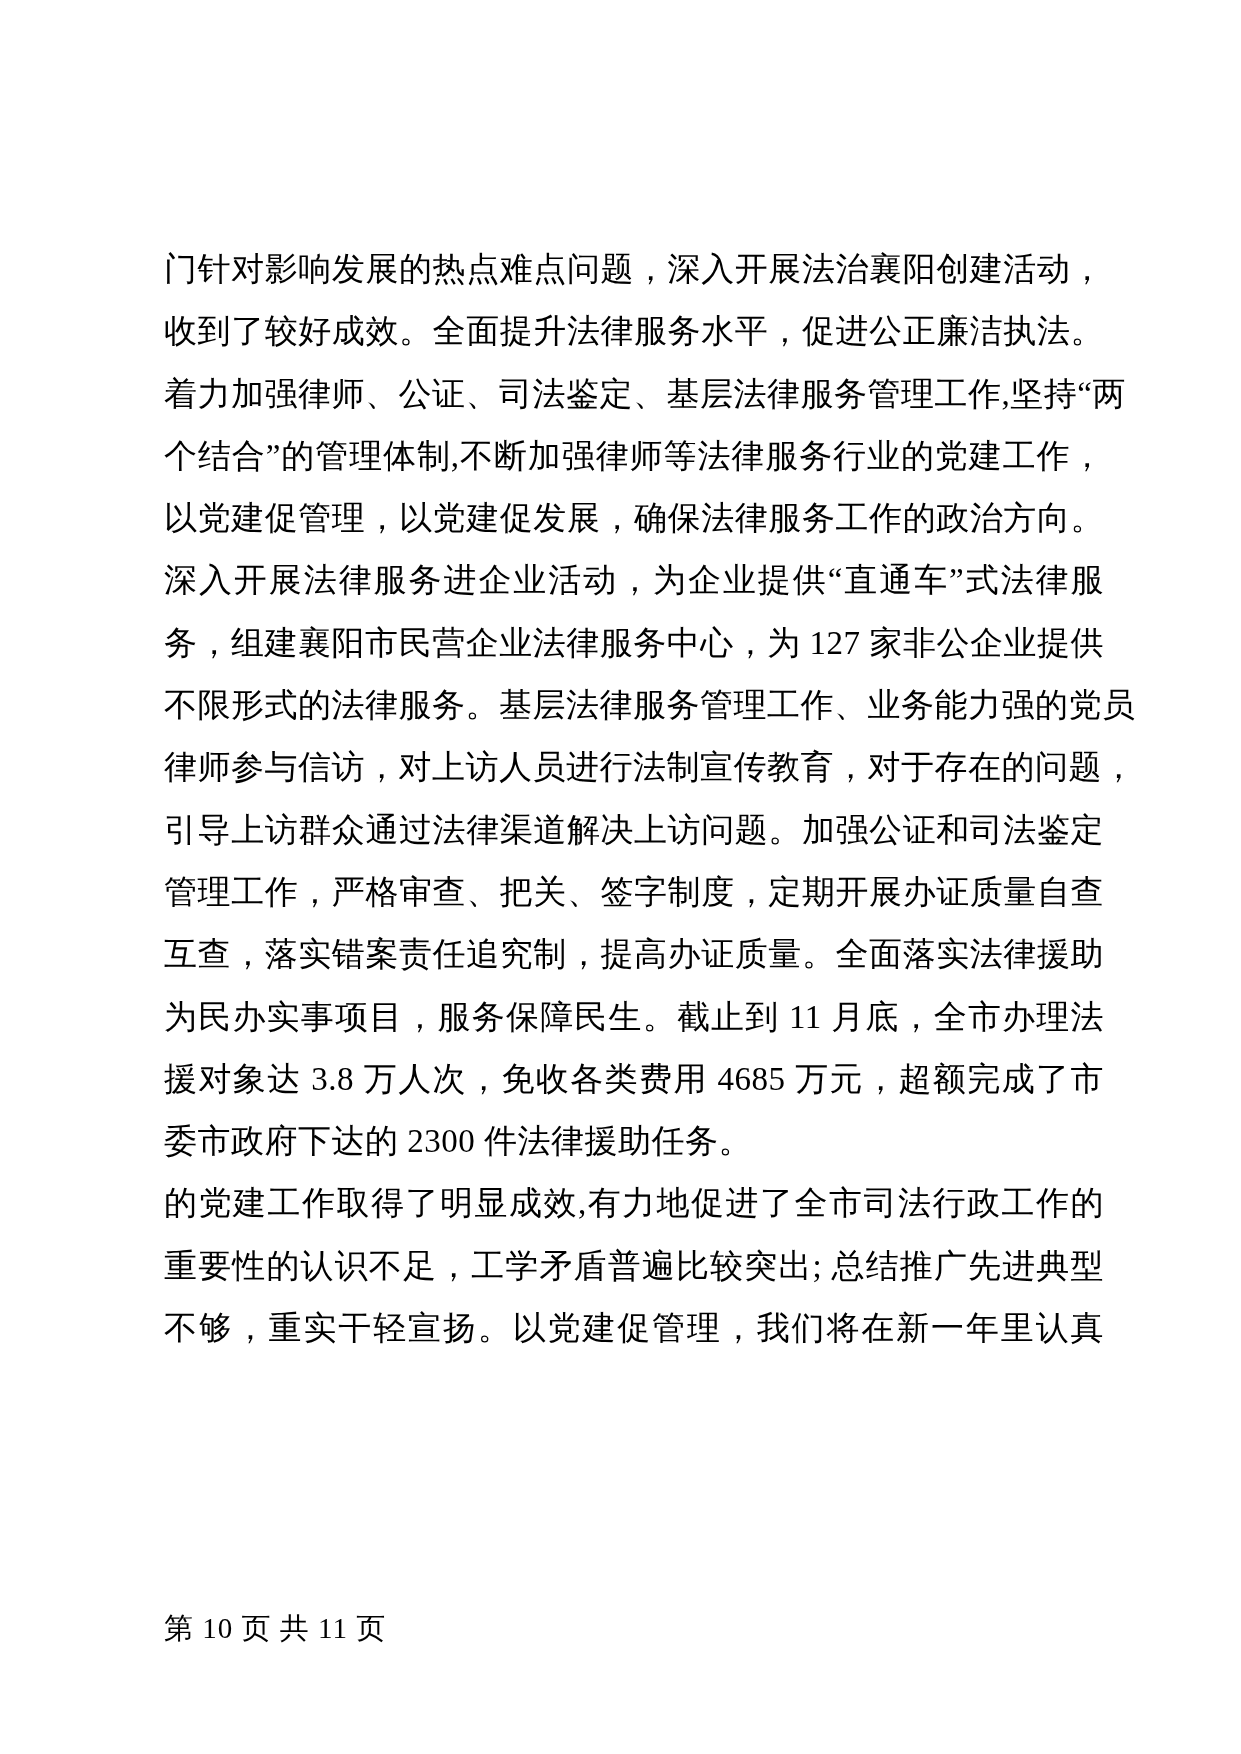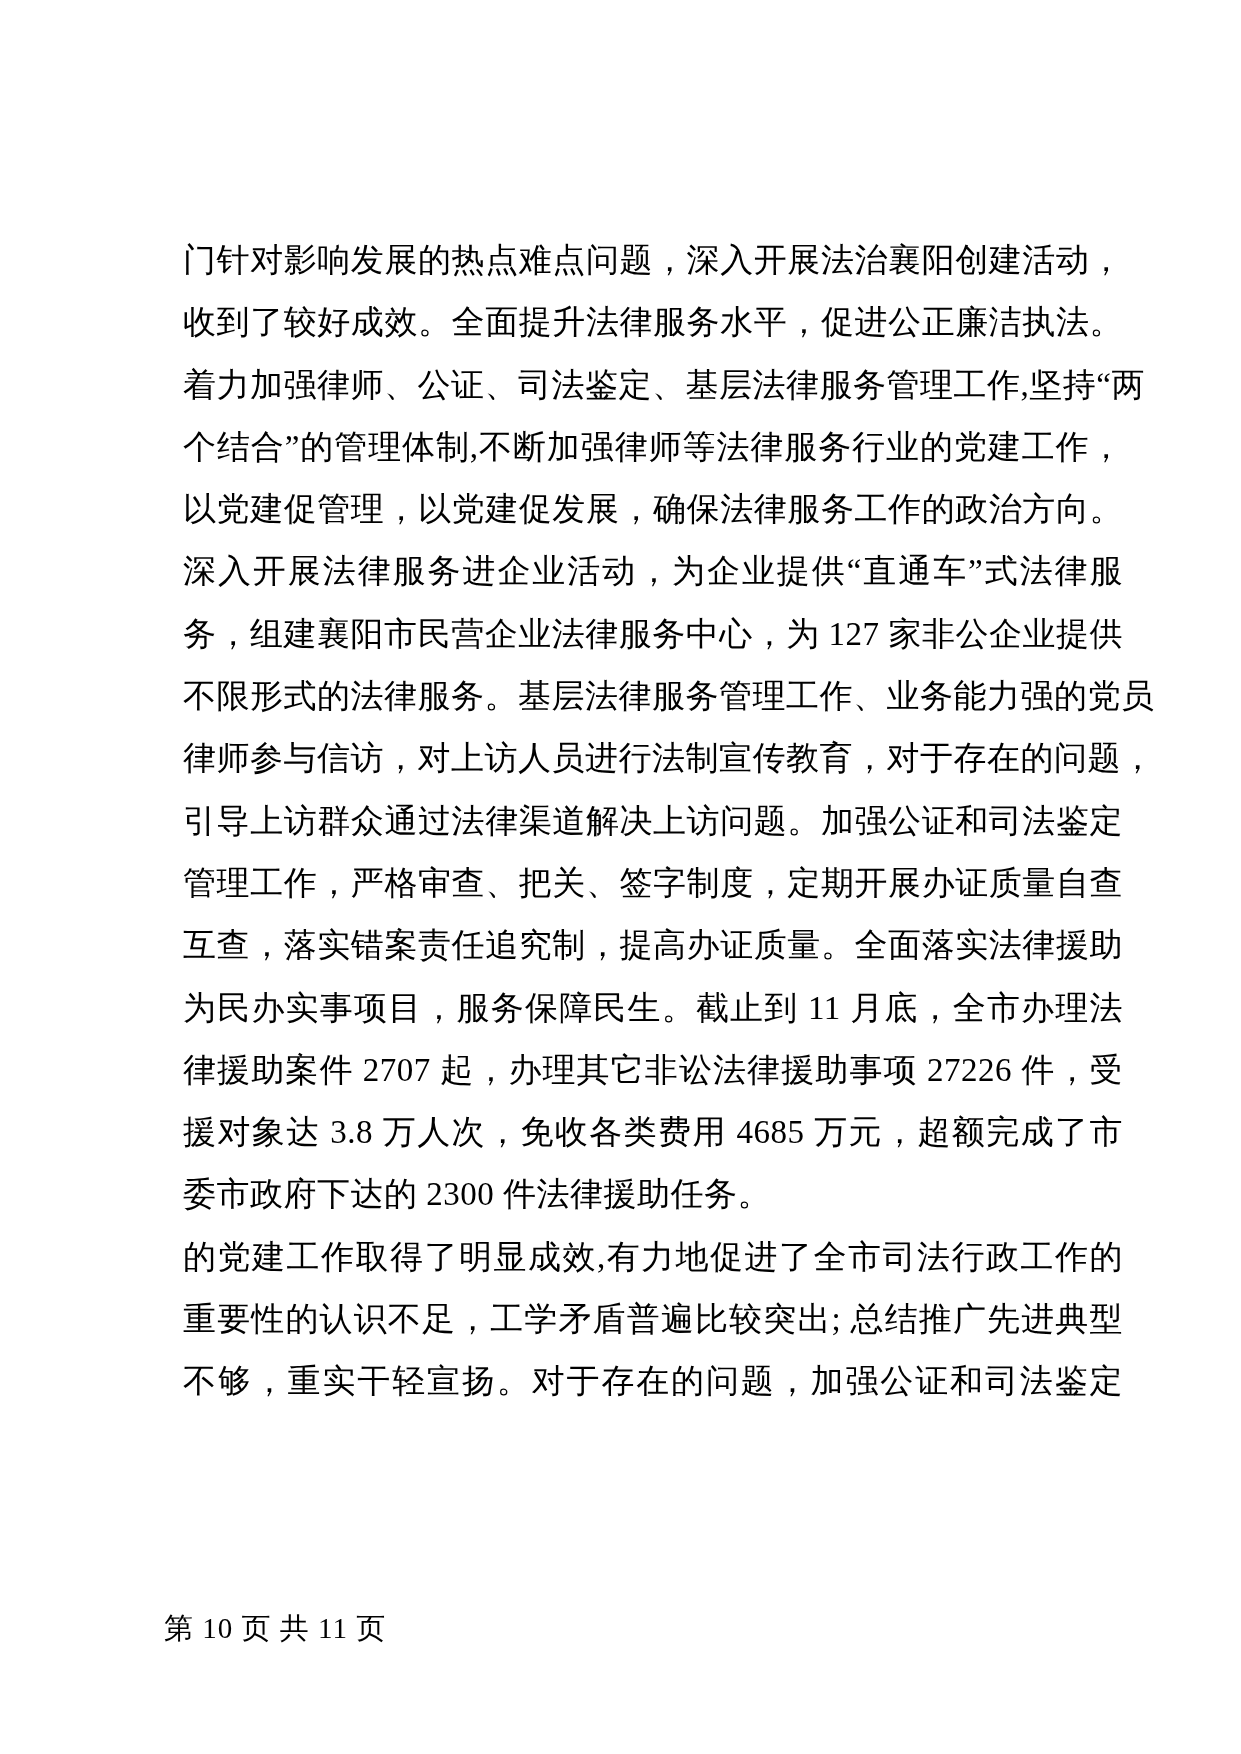--- a/index.html
+++ b/index.html
@@ -12,23 +12,22 @@
     width: 1241px;
     height: 1754px;
     background: #ffffff;
     overflow: hidden;
     font-family: "Liberation Serif", "DejaVu Serif", serif;
     color: #000000;
   }
   .text-block {
     position: absolute;
     left: 164px;
-    top: 229px;
+    top: 238px;
     width: 940px;
-    margin-left: 19px;
   }
   .line {
     margin: 0;
     padding: 0;
     height: 62.3px;
     line-height: 62.3px;
     font-size: 33px;
     letter-spacing: 0.5px;
     white-space: nowrap;
     text-align: justify;
@@ -63,24 +62,23 @@
     <p class="line">个结合”的管理体制,不断加强律师等法律服务行业的党建工作，</p>
     <p class="line">以党建促管理，以党建促发展，确保法律服务工作的政治方向。</p>
     <p class="line">深入开展法律服务进企业活动，为企业提供“直通车”式法律服</p>
     <p class="line">务，组建襄阳市民营企业法律服务中心，为 127 家非公企业提供</p>
     <p class="line">不限形式的法律服务。基层法律服务管理工作、业务能力强的党员</p>
     <p class="line">律师参与信访，对上访人员进行法制宣传教育，对于存在的问题，</p>
     <p class="line">引导上访群众通过法律渠道解决上访问题。加强公证和司法鉴定</p>
     <p class="line">管理工作，严格审查、把关、签字制度，定期开展办证质量自查</p>
     <p class="line">互查，落实错案责任追究制，提高办证质量。全面落实法律援助</p>
     <p class="line">为民办实事项目，服务保障民生。截止到 11 月底，全市办理法</p>
-    <p class="line">律援助案件 2707 起，办理其它非讼法律援助事项 27226 件，受</p>
     <p class="line">援对象达 3.8 万人次，免收各类费用 4685 万元，超额完成了市</p>
     <p class="line para-end">委市政府下达的 2300 件法律援助任务。</p>
     <p class="line">的党建工作取得了明显成效,有力地促进了全市司法行政工作的</p>
     <p class="line">重要性的认识不足，工学矛盾普遍比较突出; 总结推广先进典型</p>
-    <p class="line">不够，重实干轻宣扬。对于存在的问题，加强公证和司法鉴定</p>
+    <p class="line">不够，重实干轻宣扬。以党建促管理，我们将在新一年里认真</p>
   </main>
 
   <footer class="page-footer">
     <span>第 10 页 共 11 页</span>
   </footer>
 </div>
 
 </body></html>

